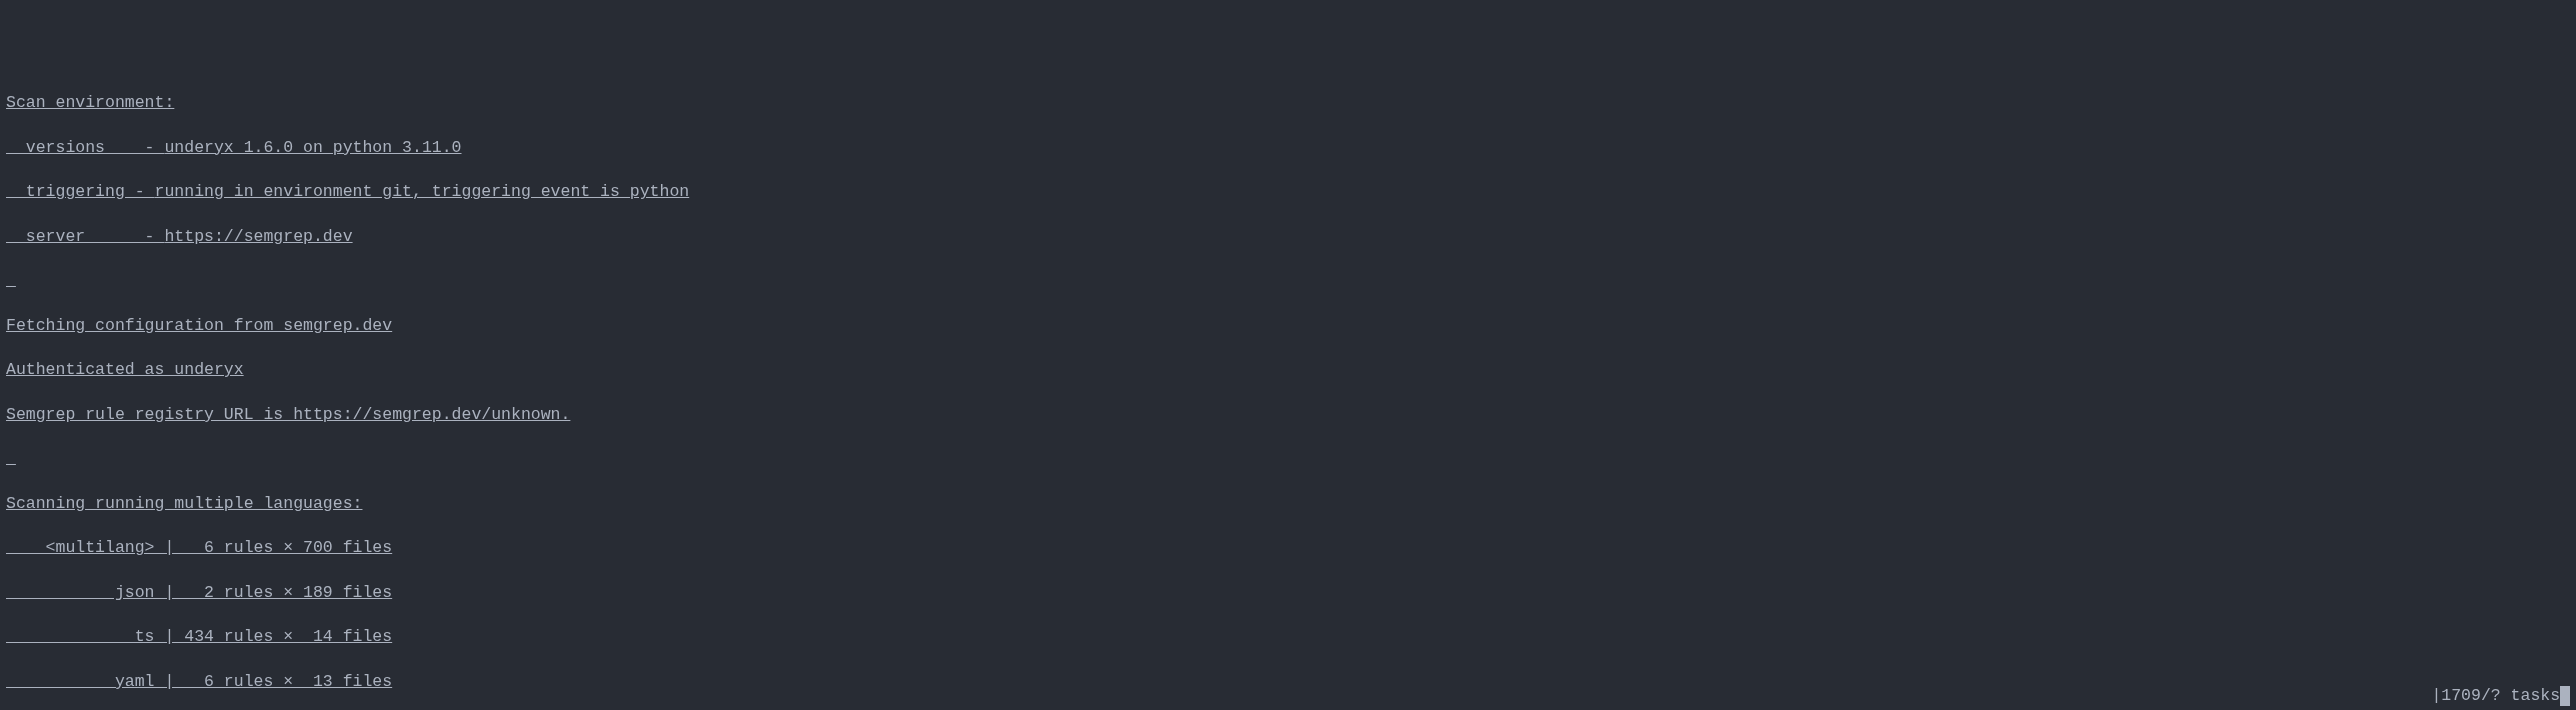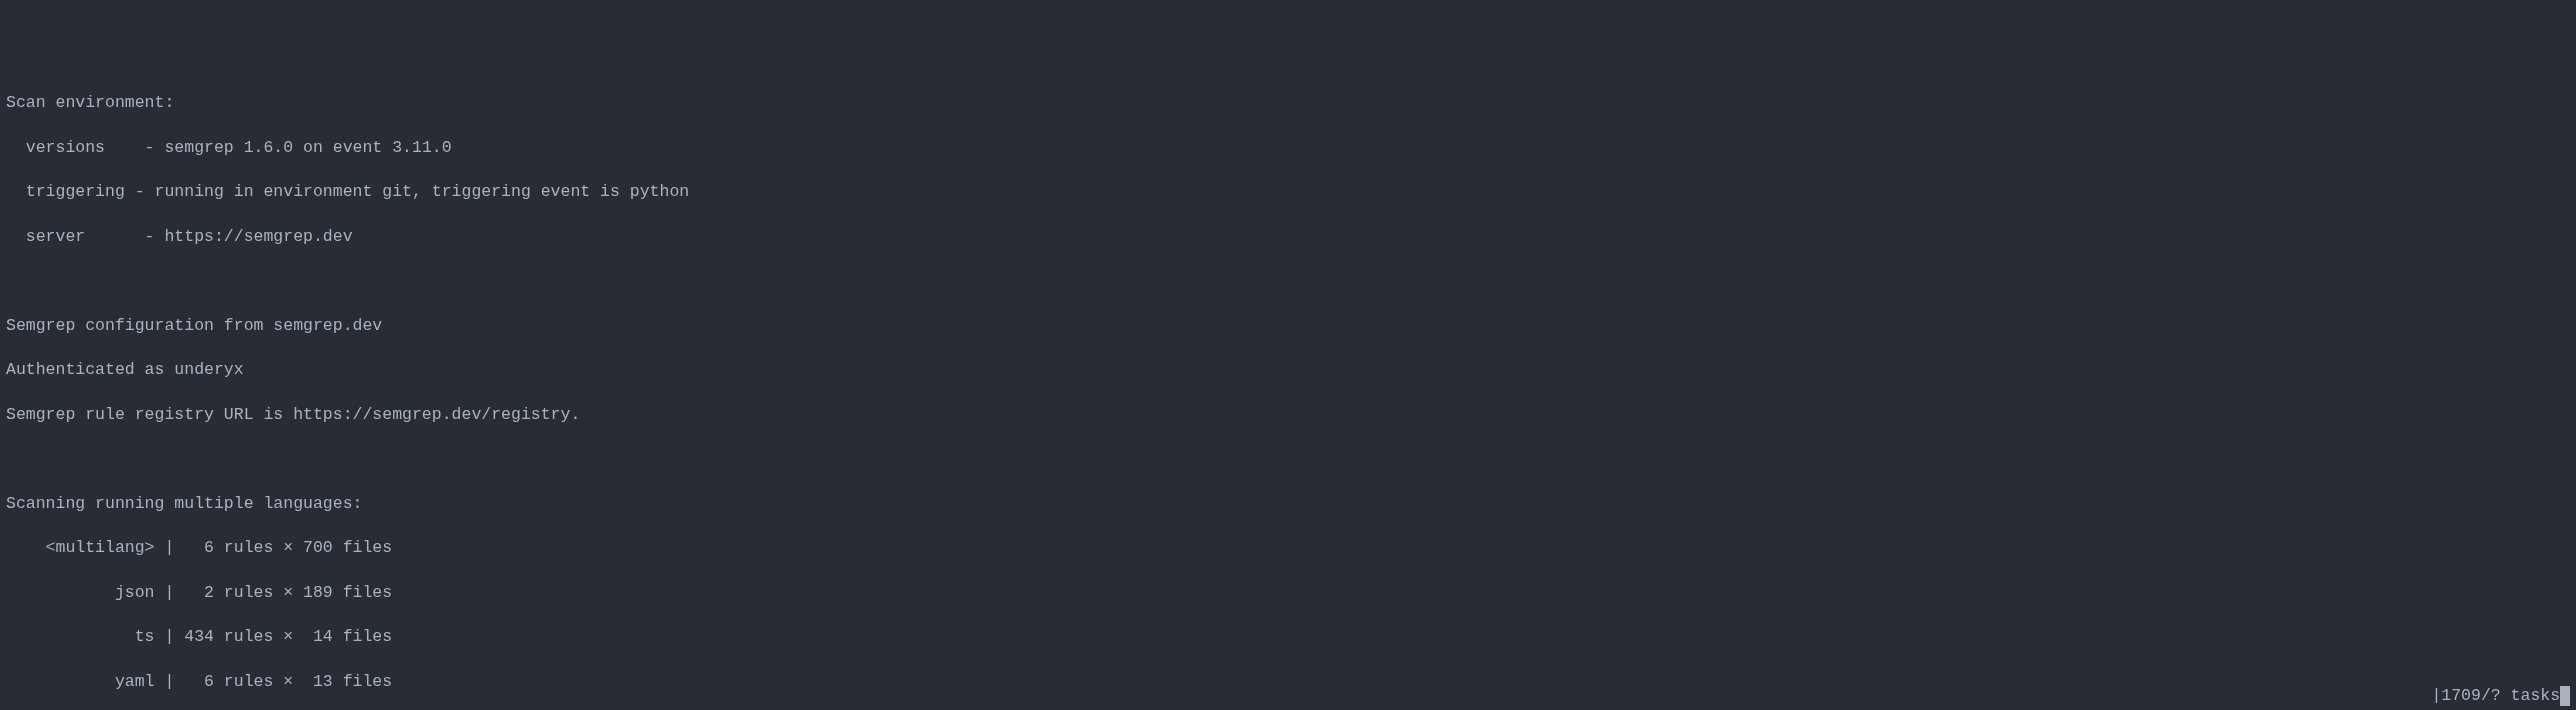--- a/index.html
+++ b/index.html
@@ -15,20 +15,21 @@
       line-height: 1.35;
       padding: 3px 6px;
       white-space: pre;
       width: 2576px;
       height: 710px;
       overflow: hidden;
       position: relative;
     }
     .line {
       display: block;
+      text-decoration: underline;
     }
     .status-line {
       position: absolute;
       bottom: 3px;
       right: 6px;
       display: flex;
       align-items: center;
     }
     .cursor-block {
       display: inline-block;
@@ -37,27 +38,27 @@
       background-color: #abb2bf;
       vertical-align: text-bottom;
     }
   </style>
 </head>
 <body>
 
 
 
 <span class="line">Scan environment:</span>
-<span class="line"><span>  versions    - </span><span>semgrep 1.6.0 on event 3.11.0</span></span>
+<span class="line"><span>  versions    - </span><span>underyx 1.6.0 on python 3.11.0</span></span>
 <span class="line"><span>  triggering - </span><span>running in environment git, triggering event is python</span></span>
 <span class="line"><span>  server      - </span><span>https://semgrep.dev</span></span>
 <span class="line"> </span>
-<span class="line">Semgrep configuration from semgrep.dev</span>
+<span class="line">Fetching configuration from semgrep.dev</span>
 <span class="line">Authenticated as underyx</span>
-<span class="line">Semgrep rule registry URL is https://semgrep.dev/registry.</span>
+<span class="line">Semgrep rule registry URL is https://semgrep.dev/unknown.</span>
 <span class="line"> </span>
 <span class="line">Scanning running multiple languages:</span>
 <span class="line">    &lt;multilang&gt; |   6 rules × 700 files</span>
 <span class="line">           json |   2 rules × 189 files</span>
 <span class="line">             ts | 434 rules ×  14 files</span>
 <span class="line">           yaml |   6 rules ×  13 files</span>
 
 
 
 

